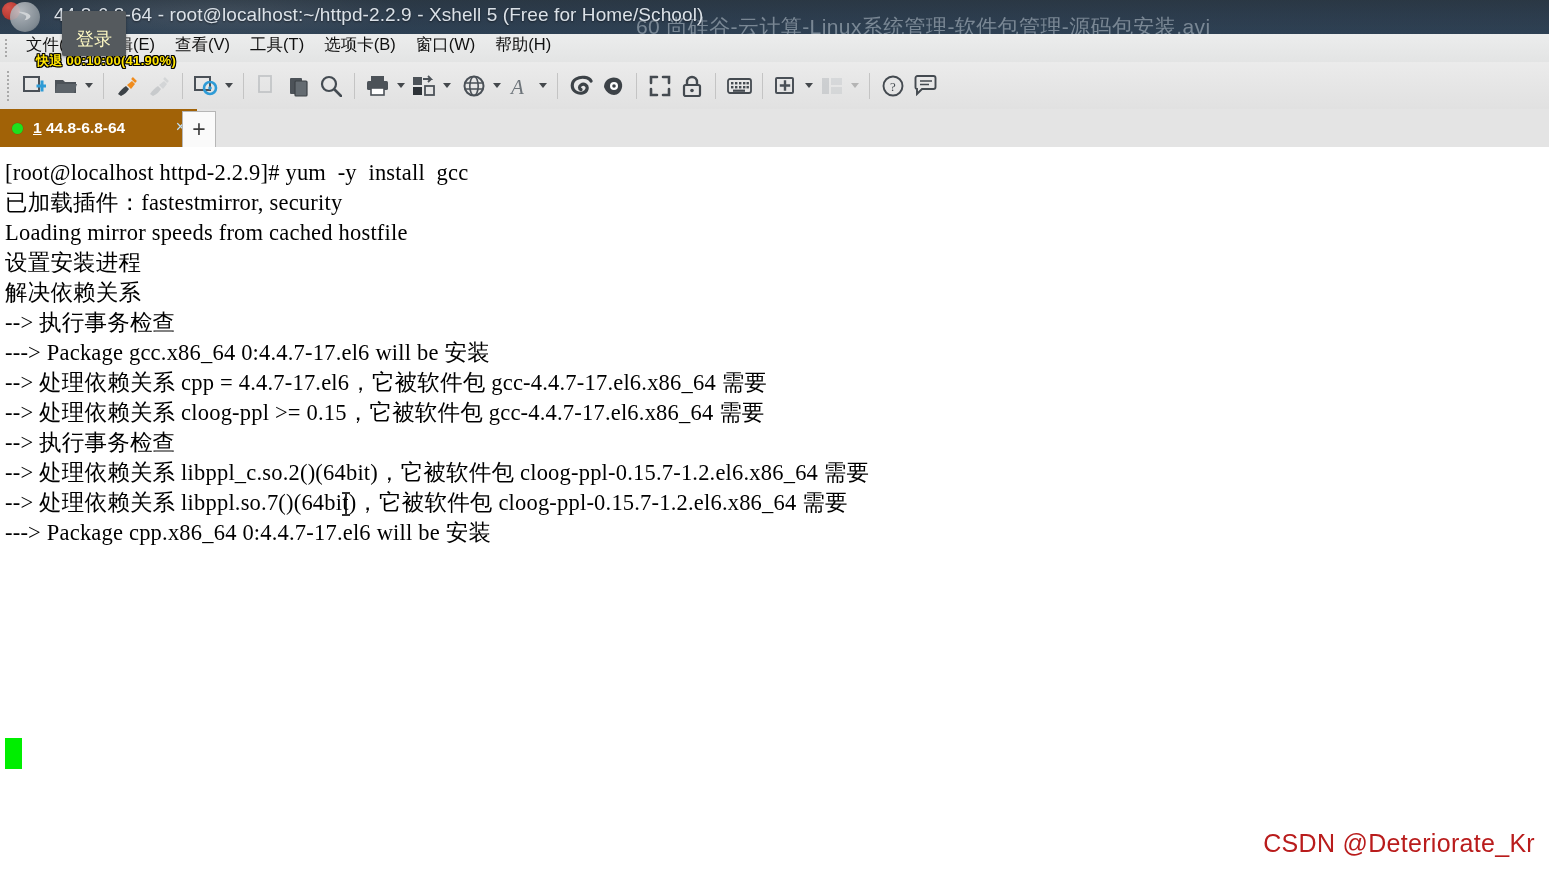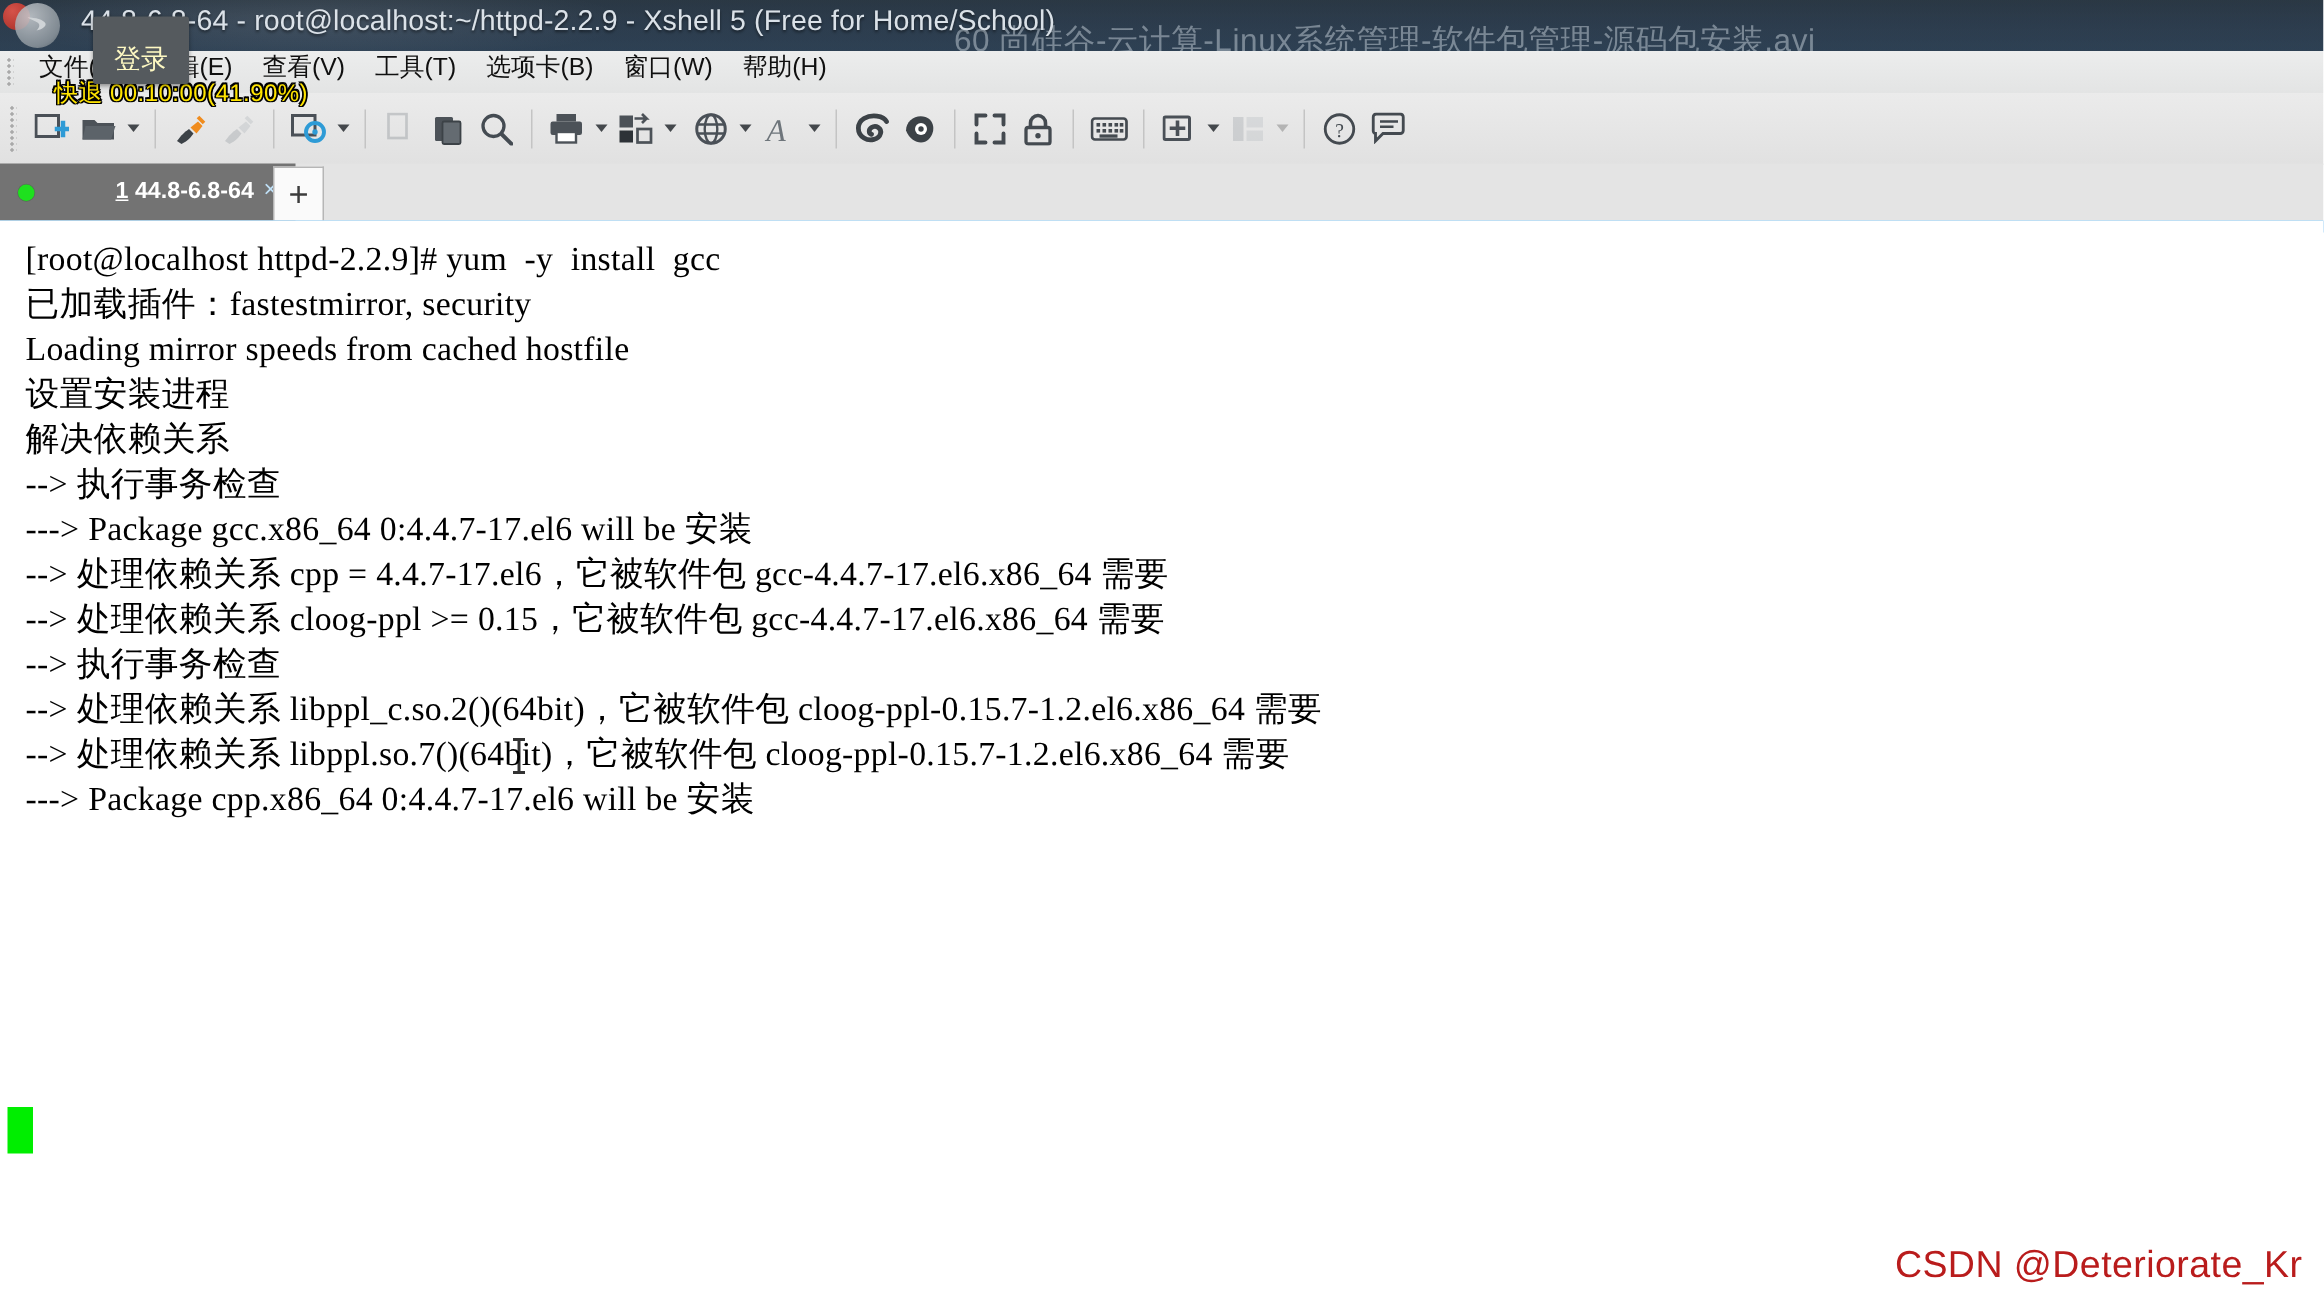--- a/index.html
+++ b/index.html
@@ -131,22 +131,22 @@
     padding: 0 10px;
     white-space: nowrap;
     cursor: default;
   }
 
   
   .osd-time {
     position: absolute;
     left: 36px;
     top: 52px;
-    font-size: 16px;
-    font-weight: normal;
+    font-size: 13px;
+    font-weight: bold;
     color: #ffe400;
     text-shadow:
       -1px -1px 0 #000, 1px -1px 0 #000,
       -1px  1px 0 #000, 1px  1px 0 #000,
        0   -1px 0 #000, 0 1px 0 #000,
       -1px  0   0 #000, 1px 0 0 #000;
     white-space: nowrap;
     z-index: 35;
     letter-spacing: 0.3px;
   }
@@ -218,26 +218,25 @@
     left: 0; top: 109px;
     width: 1549px;
     height: 38px;
     background: #e4e4e4;
   }
   .tab {
     position: absolute;
     left: 0; top: 0;
     width: 197px;
     height: 38px;
-    background: #737373;
+    background: #a16207;
     display: flex;
     align-items: center;
     box-sizing: border-box;
     padding-left: 12px;
-    gap: 44px;
   }
   .tab .statusdot {
     width: 11px; height: 11px;
     border-radius: 50%;
     background: #1ee01e;
     box-shadow: 0 0 0 0.5px rgba(0,90,0,0.25);
     flex: 0 0 auto;
   }
   .tab .tablabel {
     margin-left: 10px;
@@ -292,21 +291,21 @@
     overflow: hidden;
     padding-top: 11px;
     box-sizing: border-box;
   }
   .term-line {
     font-family: "Liberation Serif", "DejaVu Serif", serif;
     font-size: 22.5px;
     line-height: 30px;
     color: #000000;
     white-space: pre;
-    padding-left: 17px;
+    padding-left: 5px;
     height: 30px;
     letter-spacing: 0.2px;
   }
   .term-cursor {
     position: absolute;
     left: 5px;
     top: 591px;
     width: 17px;
     height: 31px;
     background: #00ee00;

